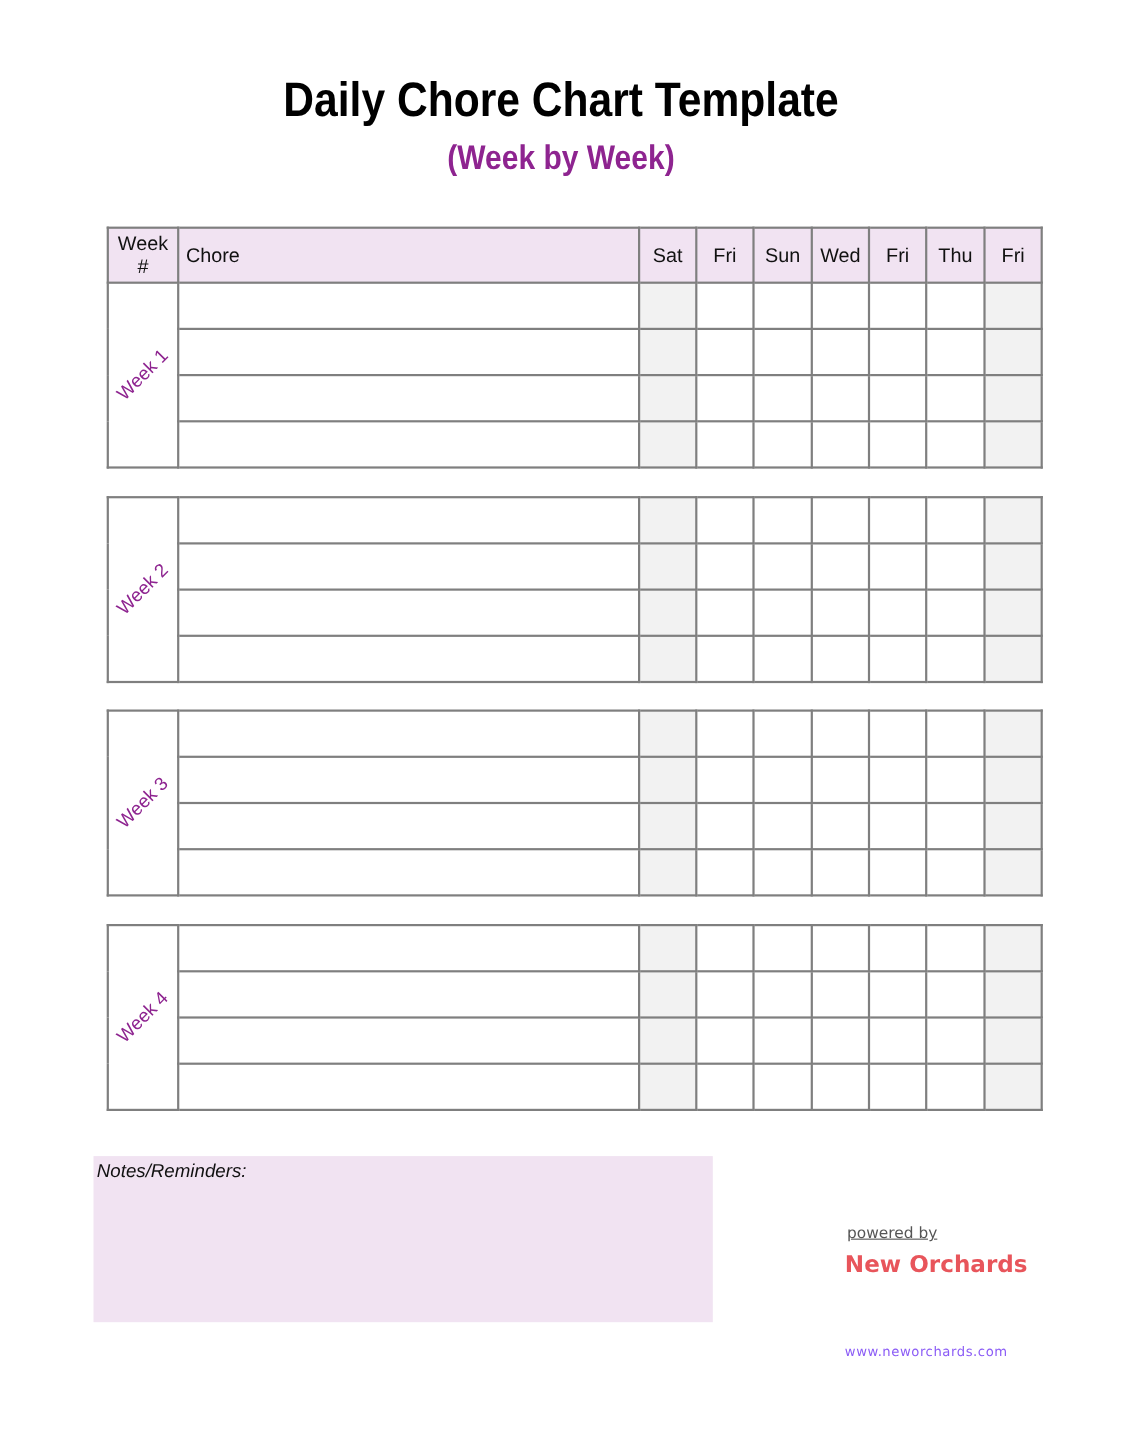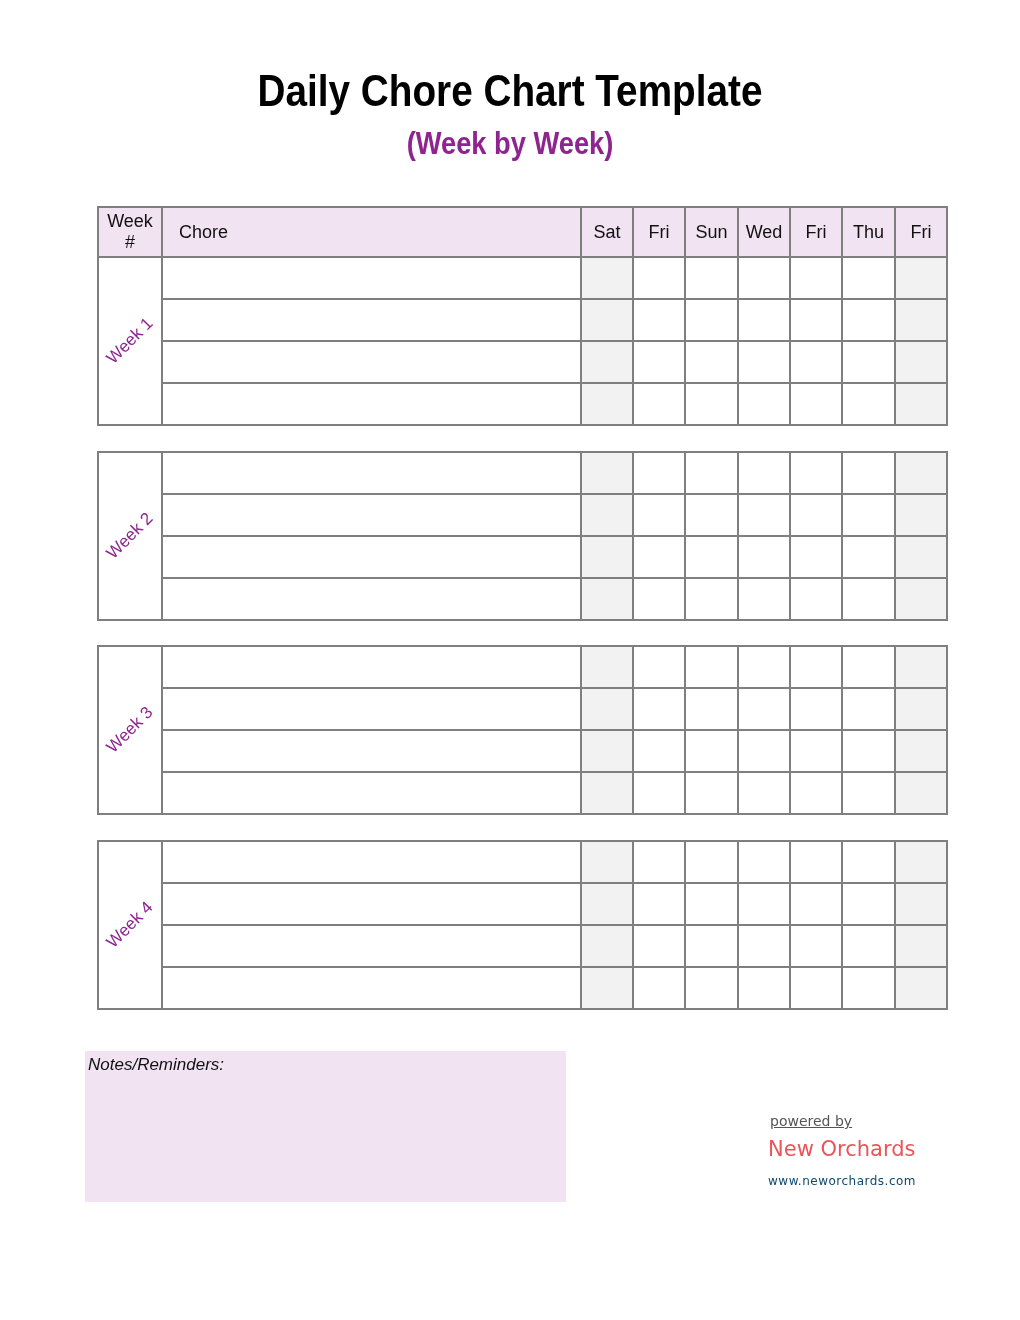--- a/index.html
+++ b/index.html
@@ -3,30 +3,30 @@
 <meta charset="utf-8">
 <style>
   html, body { margin:0; padding:0; background:#ffffff; }
   body { width:1020px; height:1320px; position:relative; font-family:"Liberation Sans", sans-serif; overflow:hidden; }
   .title { position:absolute; top:66px; left:0; width:1020px; text-align:center; font-size:44px; font-weight:bold; color:#000; transform:scaleX(0.88); transform-origin:center; letter-spacing:0px; }
   .subtitle { position:absolute; top:126px; left:0; width:1020px; text-align:center; font-size:31px; font-weight:bold; color:#8e2490; transform:scaleX(0.88); transform-origin:center; }
   table.grid { position:absolute; left:97px; border-collapse:collapse; table-layout:fixed; width:851px; }
   table.grid td, table.grid th { border:2px solid #7f7f7f; padding:0; }
   .hdr th { height:48px; background:#f1e3f2; font-weight:normal; font-size:18px; color:#111; border-bottom:1px solid #bfbfbf; }
   .hdr th.weeknum { line-height:21px; font-size:18px; }
-  .hdr th.chore { text-align:left; padding-left:16px; }
+  .hdr th.chore { text-align:left; padding-left:6px; }
   td.row { height:40px; }
   td.shade { background:#f2f2f2; }
   td.wk { position:relative; }
   .wklabel { position:absolute; left:50%; top:50%; transform:translate(-50%,-50%) rotate(-45deg); color:#8e2490; font-size:17px; white-space:nowrap; }
-  .notes { position:absolute; left:85px; top:1051px; width:481px; height:151px; background:#f1e3f2; }
+  .notes { position:absolute; left:85px; top:1051px; width:563px; height:151px; background:#f1e3f2; }
   .notes-label { position:absolute; left:3px; top:4px; font-style:italic; font-size:17px; color:#111; }
   .powered { position:absolute; left:770px; top:1113px; font-family:"DejaVu Sans", sans-serif; font-size:14px; color:#555;text-decoration:underline; }
-  .brand { position:absolute; left:768px; top:1137px; font-family:"DejaVu Sans", sans-serif; font-size:21px; font-weight:normal; color:#e8555b; }
-  .url { position:absolute; left:768px; top:1174px; font-family:"DejaVu Sans", sans-serif; font-size:12px; color:#0c4a6e; letter-spacing:0.5px; }
+  .brand { position:absolute; left:768px; top:1137px; font-family:"DejaVu Sans", sans-serif; font-size:21px; font-weight:bold; color:#e8555b; }
+  .url { position:absolute; left:768px; top:1222px; font-family:"DejaVu Sans", sans-serif; font-size:12px; color:#8b5cf6; letter-spacing:0.5px; }
 </style>
 </head>
 <body>
 
 <div class="title">Daily Chore Chart Template</div>
 <div class="subtitle">(Week by Week)</div>
 
 <table class="grid" style="top:206px;">
   <colgroup>
       <col style="width:64px">

